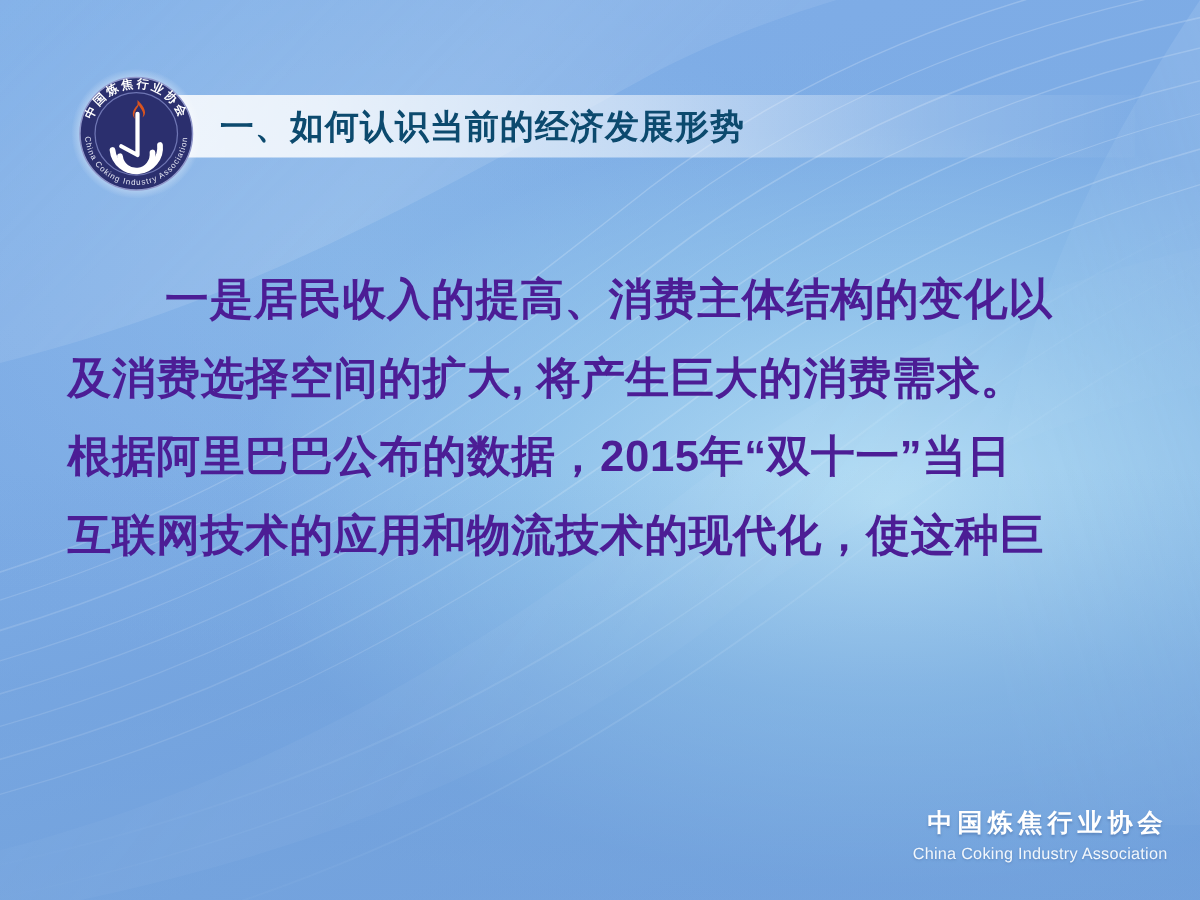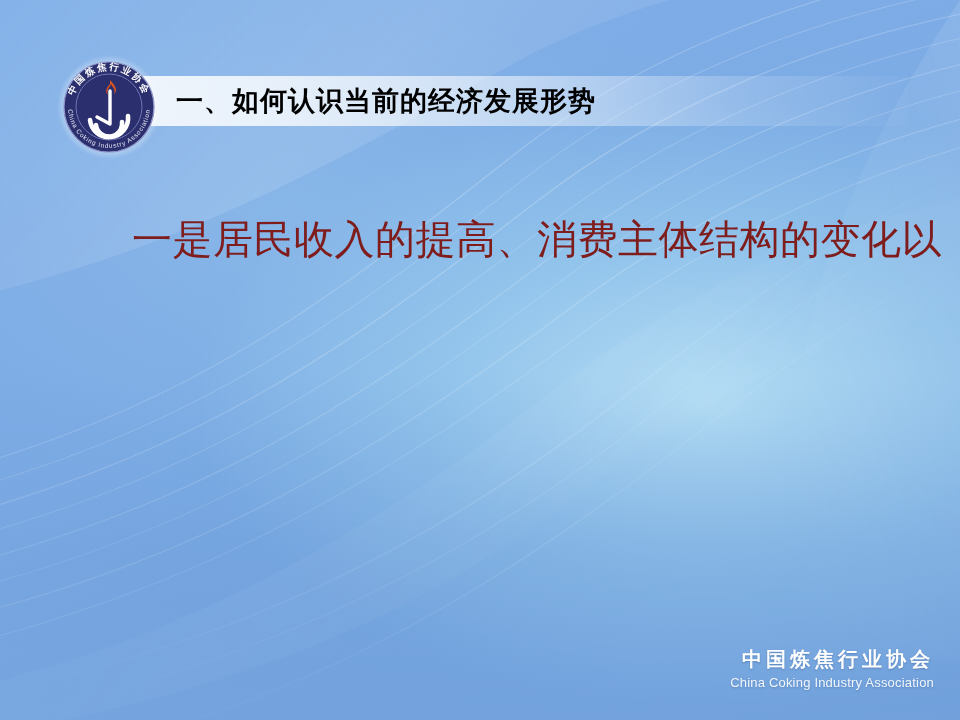--- a/index.html
+++ b/index.html
@@ -47,36 +47,36 @@
     width:106px; height:106px;
   }
 
   #title-text {
     position:absolute;
     left:176px; top:78px;
     height:46px;
     line-height:46px;
     font-size:27px;
     font-weight:700;
-    color:#000000;
+    color:#0c4a6e;
     letter-spacing:1px;
     white-space:nowrap;
   }
 
   
   #body-copy {
     position:absolute;
     left:54px; top:208px;
     width:850px;
   }
   .body-line {
-    font-size:40px;
+    font-size:35px;
     line-height:63px;
-    color:#7f1d1d;
-    font-weight:400;
+    color:#4c1d95;
+    font-weight:700;
     white-space:nowrap;
     letter-spacing:0.5px;
   }
   .body-line.indent { padding-left:78px; }
 
   
   #footer-mark {
     position:absolute;
     right:26px; bottom:28px;
     text-align:right;
@@ -181,20 +181,23 @@
       <path d="M 40,71 A 13,13 0 0 0 66,68"></path>
     </g>
     <path d="M 54,37 L 54,70 M 54,70 L 41,63" stroke="#ffffff" stroke-width="3.4" fill="none" stroke-linecap="round" stroke-linejoin="round"></path>
     <path d="M 54,30 C 50,34 49,38 52,41 C 50,36 54,33 55,30 C 57,34 60,36 58,40 C 62,37 60,32 54,26 Z" fill="#d9541f"></path>
   </svg>
 
   <div id="title-text">一、如何认识当前的经济发展形势</div>
 
   <div id="body-copy">
     <div class="body-line indent">一是居民收入的提高、消费主体结构的变化以</div>
+    <div class="body-line">及消费选择空间的扩大, 将产生巨大的消费需求。</div>
+    <div class="body-line">根据阿里巴巴公布的数据，2015年“双十一”当日</div>
+    <div class="body-line">互联网技术的应用和物流技术的现代化，使这种巨</div>
   </div>
 
   <div id="footer-mark">
     <div id="footer-cn">中国炼焦行业协会</div>
     <div id="footer-en">China Coking Industry Association</div>
   </div>
 
 </div>
 
 </body></html>

